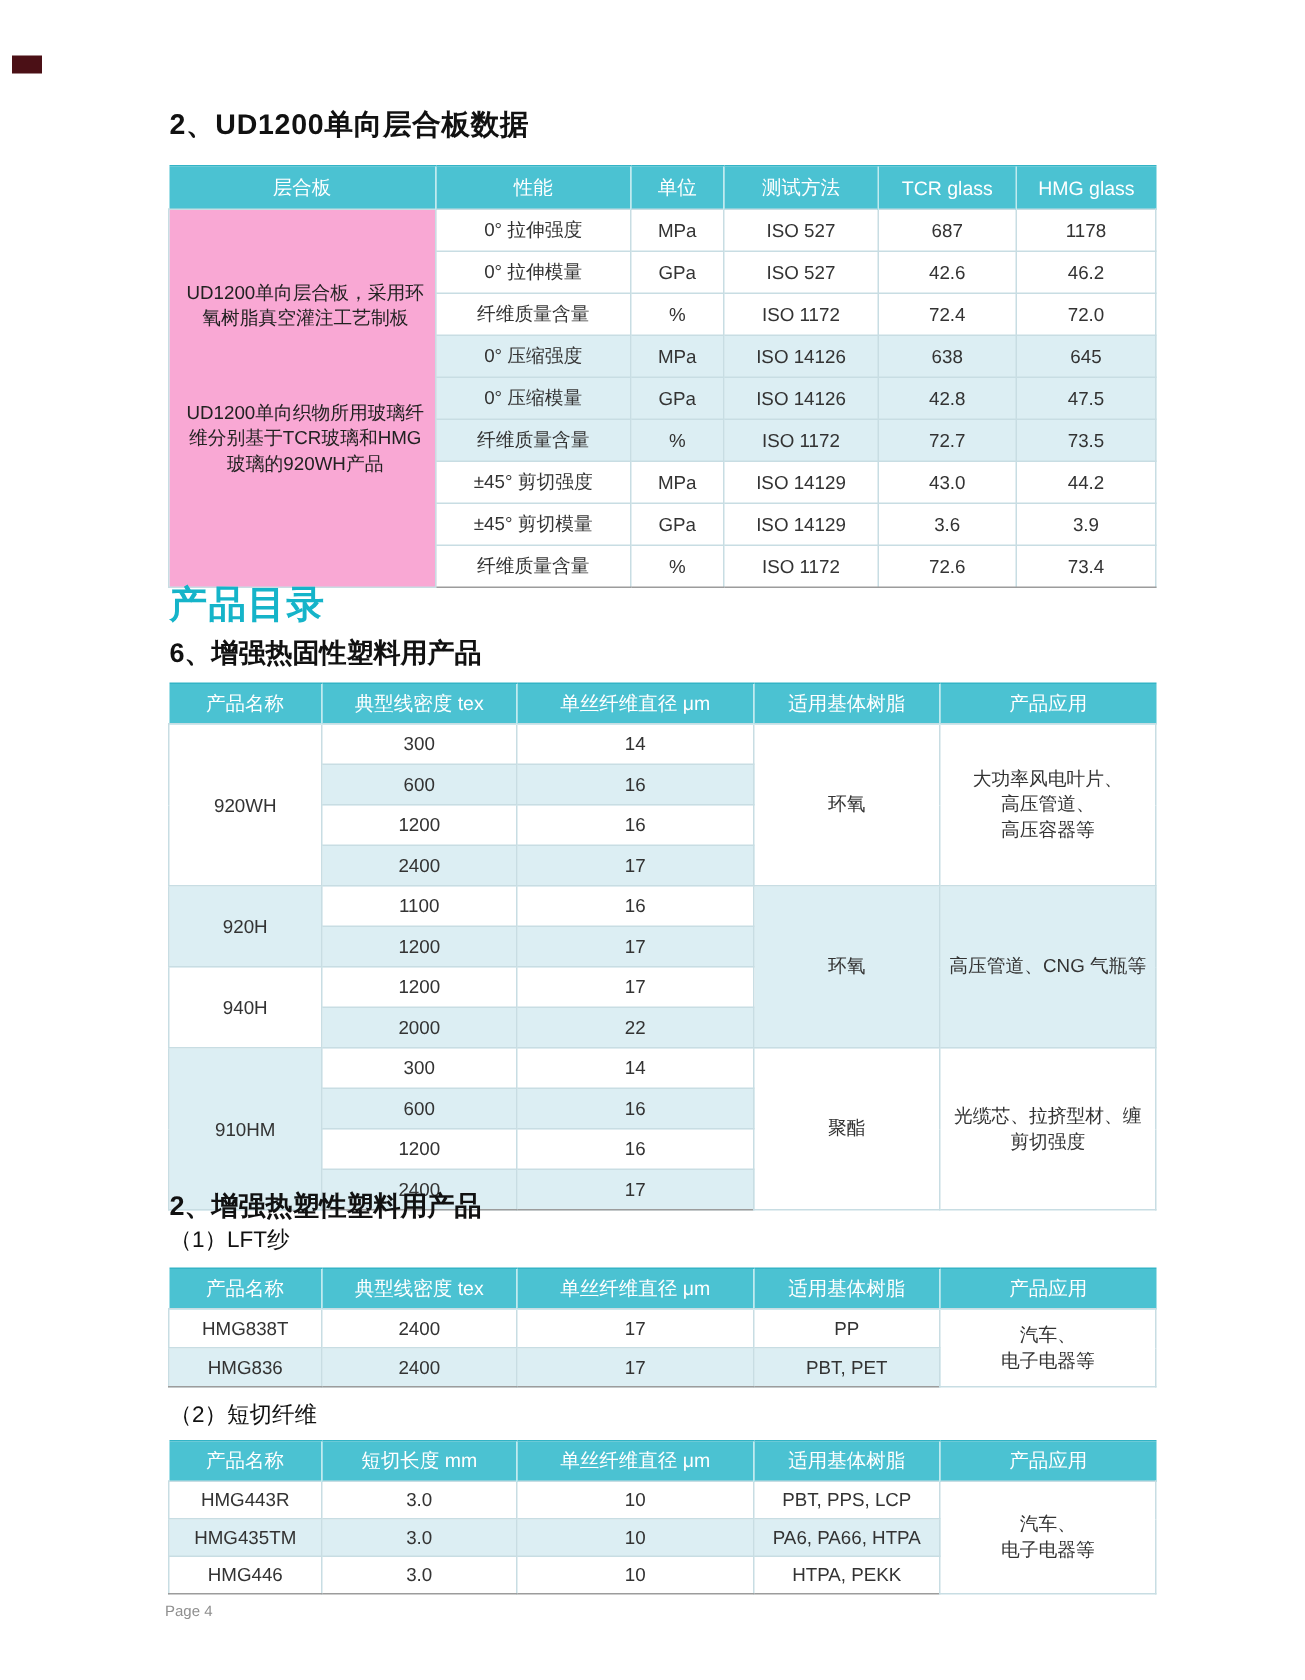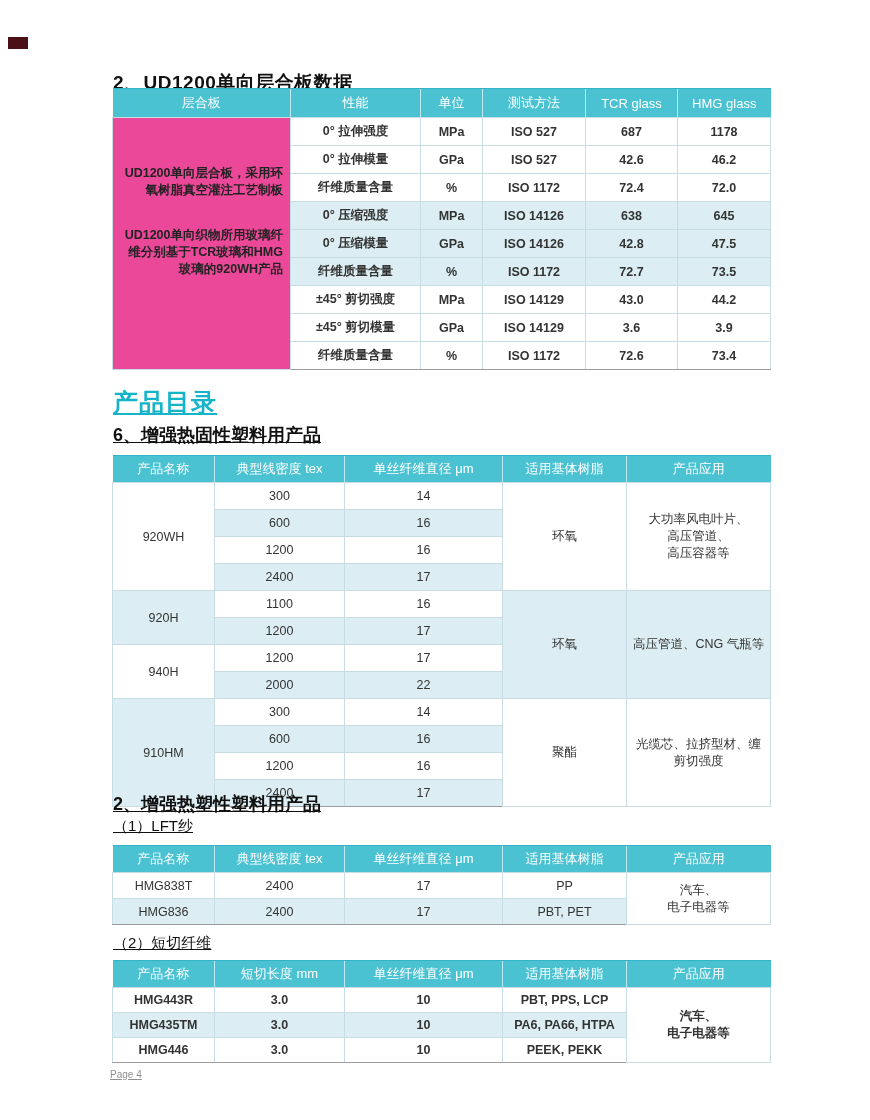--- a/index.html
+++ b/index.html
@@ -1,64 +1,64 @@
 <!DOCTYPE html>
 <html><head>
 <meta charset="utf-8">
 <style>
   html,body{margin:0;padding:0;}
   body{
     width:870px;height:1120px;background:#ffffff;position:relative;
     font-family:"Liberation Sans","DejaVu Sans",sans-serif;color:#222;
     overflow:hidden;
   }
-  .abs{position:absolute;text-decoration:underline;}
+  .abs{position:absolute;}
   .corner-mark{left:8px;top:37px;width:20px;height:12px;background:#4b1016;}
 
   .h-laminate{left:113px;top:70px;font-size:19px;font-weight:bold;color:#111;letter-spacing:.5px;}
   .h-catalog{left:113px;top:386px;font-size:25px;font-weight:bold;color:#15b4c9;letter-spacing:1px;text-align:right;}
   .h-sub{left:113px;font-size:18px;font-weight:bold;color:#111;}
   .h-thermoset{top:423px;}
   .h-thermoplastic{top:792px;}
   .h-minor{left:113px;font-size:15px;color:#111;}
   .sub-lft{top:817px;}
   .sub-chopped{top:934px;}
   .footer-label{left:110px;top:1069px;font-size:10px;color:#8f8f8f;}
 
   table{border-collapse:collapse;table-layout:fixed;left:112px;width:658px;position:absolute;}
-  #t1{top:88px;border-radius:12px;}
+  #t1{top:110px;border-radius:12px;}
   #t2{top:455px;}
   #t3{top:845px;}
   #t4{top:960px;}
 
   th{
     background:#4bc2d2;color:#ffffff;font-weight:normal;font-size:13px;
     border-left:1px solid rgba(255,255,255,.65);border-top:1px solid #33b4c6;
     text-align:center;vertical-align:middle;padding:0 2px;
   }
   th:first-child{border-left:none;}
   #t1 th{height:28px;}
   #t2 th{height:26px;}
   #t3 th,#t4 th{height:26px;}
 
   td{
     border:1px solid #c8dde3;font-size:12.5px;color:#333;text-align:center;
     vertical-align:middle;padding:1px 3px;background:#fff;
   }
-  #t1 td{height:25px;font-weight:bold;}
+  #t1 td{height:25px;}
   #t2 td{height:24px;}
   #t3 td{height:23px;}
-  #t4 td{height:22px;font-weight:bold;}
+  #t4 td{height:22px;}
   tbody tr:last-child td{border-bottom:1px solid #9c9c9c;}
 
   td.alt{background:#dceef3;}
-  td.note-cell{vertical-align:top;text-align:right;background:#ec4899;}
+  td.note-cell{vertical-align:top;text-align:center;background:#f9a8d4;}
   .note-cell p{font-size:12.5px;line-height:17px;color:#222;margin:0 4px 0 8px;}
   .note-cell p.note-1{margin-top:46px;}
-  .note-cell p.note-2{margin-top:28px;}
+  .note-cell p.note-2{margin-top:46px;}
   td.app-cell{white-space:pre-line;line-height:17px;}
 </style>
 </head>
 <body>
 
 <div class="abs corner-mark"></div>
 
 <div class="abs h-laminate">2、UD1200单向层合板数据</div>
 
 <table id="t1">
@@ -305,18 +305,18 @@
     <tr>
       <td class="alt">HMG435TM</td>
       <td class="alt">3.0</td>
       <td class="alt">10</td>
       <td class="alt">PA6, PA66, HTPA</td>
     </tr>
     <tr>
       <td>HMG446</td>
       <td>3.0</td>
       <td>10</td>
-      <td>PEEK, PEKK</td>
+      <td>HTPA, PEKK</td>
     </tr>
   </tbody>
 </table>
 
 <div class="abs footer-label">Page 4</div>
 
 </body></html>

